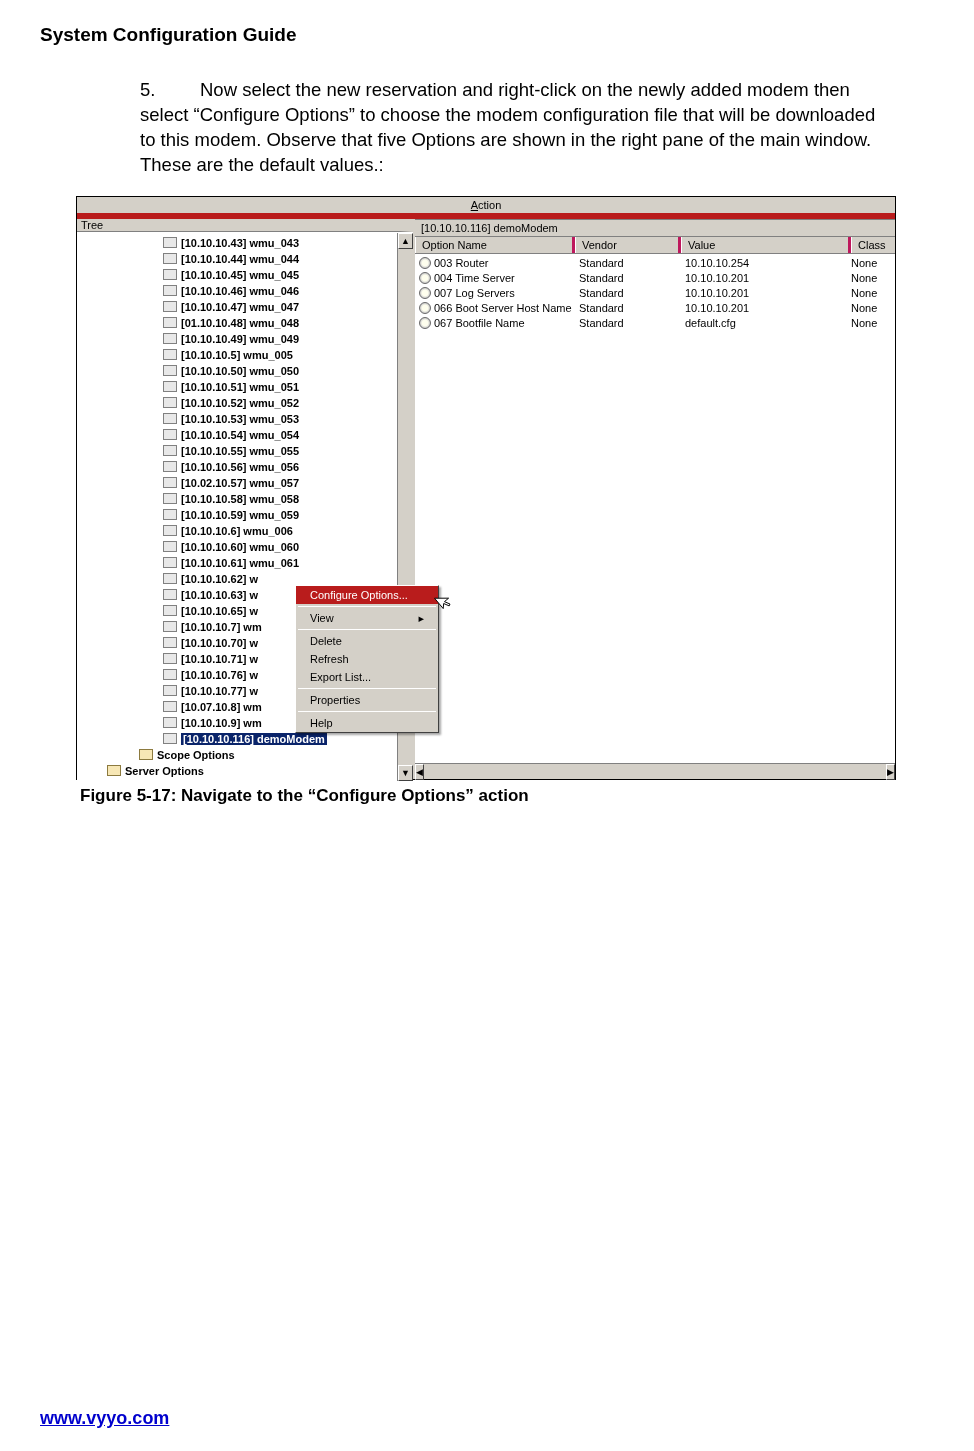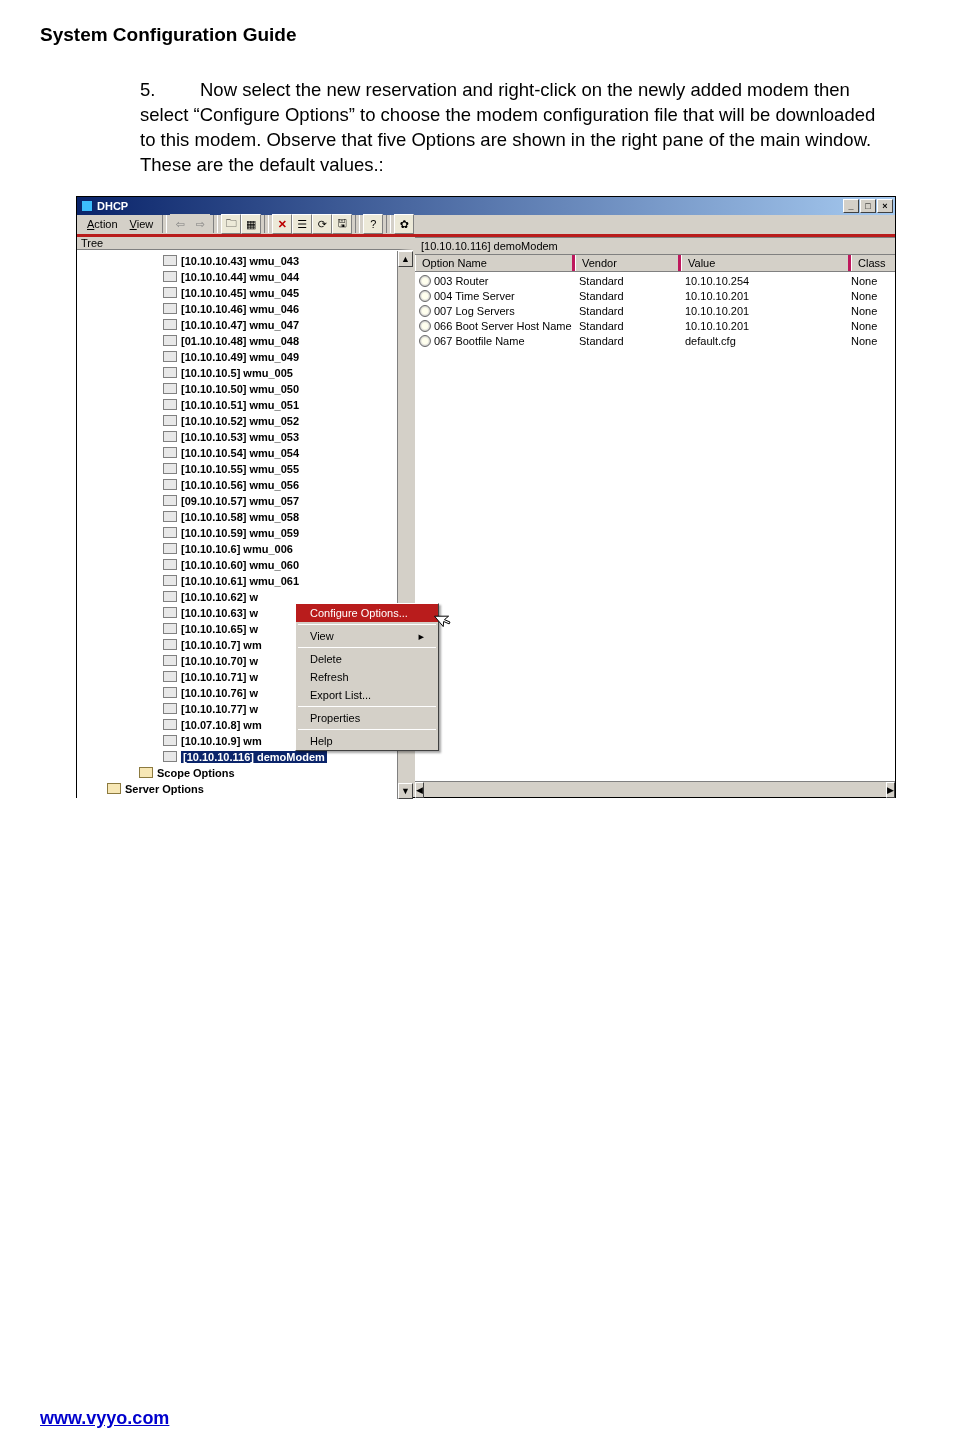--- a/index.html
+++ b/index.html
@@ -66,22 +66,23 @@
     display:flex; align-items:center; justify-content:center;
     font-size:9px; font-weight:bold; color:#000;
   }
 
   .menubar {
     height: 22px;
     background:#d4d0c8;
     display:flex;
     align-items:center;
     padding:0 4px;
-    gap:0;
-    border-bottom:3px solid #b91c1c;
+    gap:14px;
+    border-bottom:6px solid #b91c1c;
+    flex-direction:column;
   }
   .menubar .mi { padding:2px 6px; font-size:11px; }
   .menubar .divider { width:5px; height:18px; border-left:1px solid #808080; border-right:1px solid #fff; margin:0 3px;}
   .toolbar-btn {
     width:20px; height:20px; border:1px solid #d4d0c8;
     display:flex; align-items:center; justify-content:center;
     font-size:11px;
   }
   .toolbar-btn.raised { border:1px solid #fff; border-right-color:#808080; border-bottom-color:#808080; background:#ece9d8;}
   .toolbar-btn.disabled { color:#808080; }
@@ -259,31 +260,20 @@
 <div class="page">
 
   <div class="doc-title">System Configuration Guide</div>
 
   <div class="instruction">
     <span class="num">5.</span><span>Now select the new reservation and right-click on the newly added modem then select “Configure Options” to choose the modem configuration file that will be downloaded to this modem.  Observe that five Options are shown in the right pane of the main window.  These are the default values.:</span>
   </div>
 
   <div class="app-window">
 
-    <div class="titlebar">
-      <div class="titlebar-left">
-        <span class="titlebar-icon"></span>
-        <span class="titlebar-title">DHCP</span>
-      </div>
-      <div class="winbtns">
-        <div class="winbtn">_</div>
-        <div class="winbtn">□</div>
-        <div class="winbtn">×</div>
-      </div>
-    </div>
 
     <div class="menubar">
       <span class="mi"><u>A</u><span></span>ction</span>
       <span class="mi"><u>V</u>iew</span>
       <span class="divider"></span>
       <span class="toolbar-btn disabled">⇦</span>
       <span class="toolbar-btn disabled">⇨</span>
       <span class="divider"></span>
       <span class="toolbar-btn raised">🗀</span>
       <span class="toolbar-btn raised">▦</span>
@@ -359,21 +349,21 @@
               <div class="tree-row">
                 <span class="host-icon"></span>
                 <span class="lbl">[10.10.10.55] wmu_055</span>
               </div>
               <div class="tree-row">
                 <span class="host-icon"></span>
                 <span class="lbl">[10.10.10.56] wmu_056</span>
               </div>
               <div class="tree-row">
                 <span class="host-icon"></span>
-                <span class="lbl">[09.10.10.57] wmu_057</span>
+                <span class="lbl">[10.02.10.57] wmu_057</span>
               </div>
               <div class="tree-row">
                 <span class="host-icon"></span>
                 <span class="lbl">[10.10.10.58] wmu_058</span>
               </div>
               <div class="tree-row">
                 <span class="host-icon"></span>
                 <span class="lbl">[10.10.10.59] wmu_059</span>
               </div>
               <div class="tree-row">
@@ -526,18 +516,19 @@
       <div class="ctx-item">Refresh</div>
       <div class="ctx-item">Export List...</div>
       <div class="ctx-div"></div>
       <div class="ctx-item">Properties</div>
       <div class="ctx-div"></div>
       <div class="ctx-item">Help</div>
     </div>
 
   </div>
 
+  <div class="figure-caption">Figure 5-17: Navigate to the “Configure Options” action</div>
 
   <div class="footer">
     <a>www.vyyo.com</a>
   </div>
 
 </div>
 
 </body></html>

